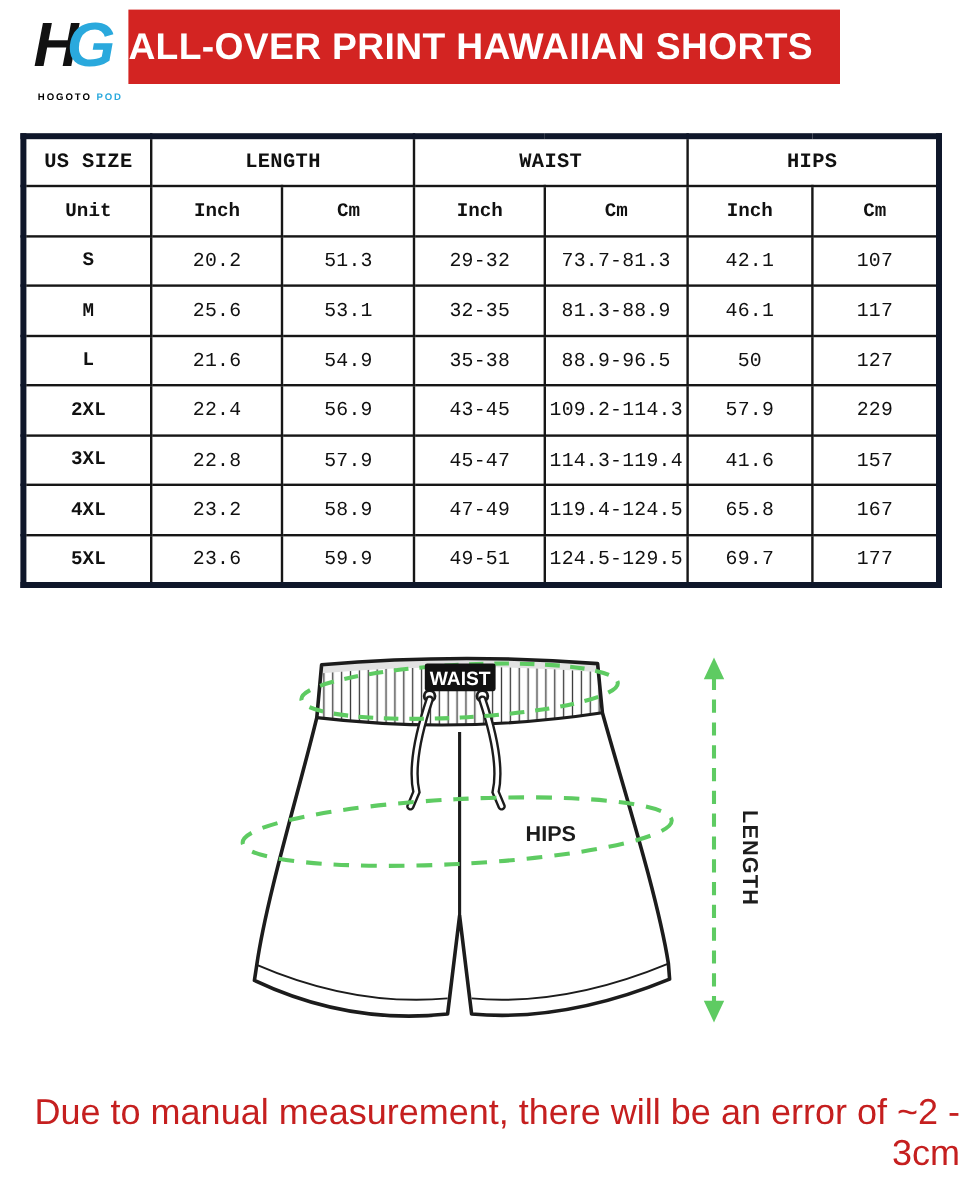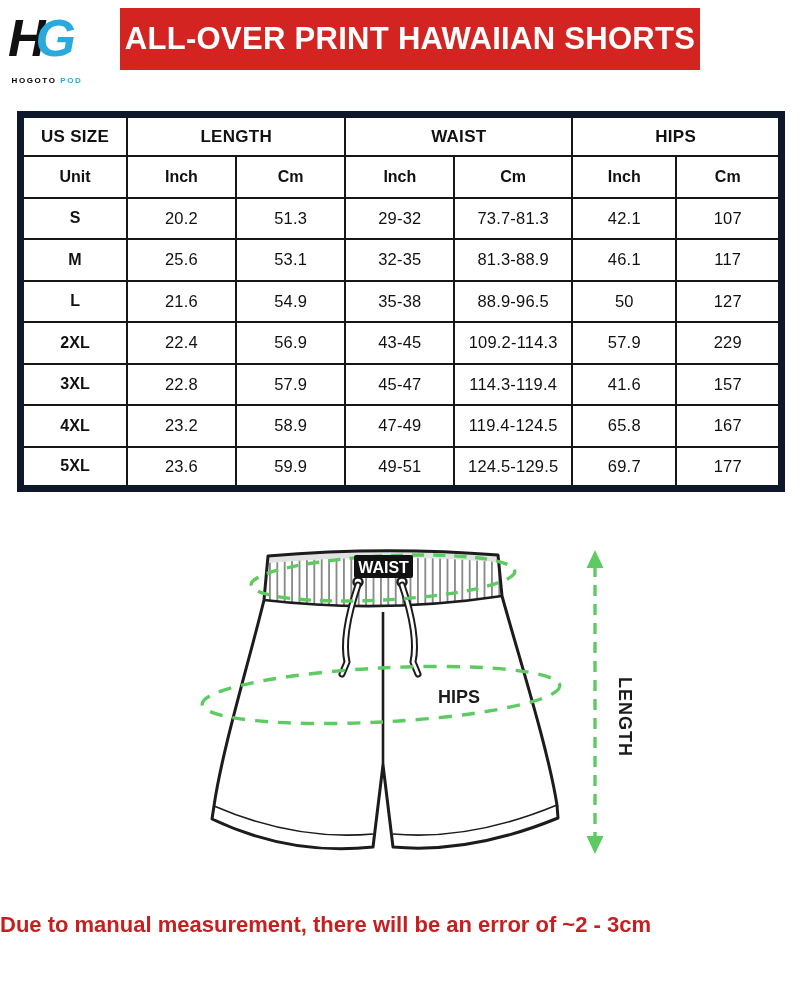--- a/index.html
+++ b/index.html
@@ -1,42 +1,42 @@
 <!DOCTYPE html>
 <html><head>
 <meta charset="utf-8">
 <style>
   * { margin:0; padding:0; box-sizing:border-box; }
   html,body { width:800px; background:#ffffff; font-family:"Liberation Sans", sans-serif; }
   .page { width:800px; height:1002px; background:#fff; overflow:hidden; }
 
   
   .header { display:flex; align-items:flex-start; padding-top:8px; }
-  .logo { width:120px; padding-left:8px; padding-top:4px; }
+  .logo { width:107px; padding-left:28px; padding-top:4px; }
   .logo-mark { font-weight:bold; font-style:italic; font-size:52px; line-height:52px; letter-spacing:-10px; white-space:nowrap; }
   .logo-h { color:#111; }
   .logo-g { color:#2aa9dd; }
   .logo-sub { font-size:8px; font-weight:bold; letter-spacing:1.6px; margin-top:12px; text-align:center; width:78px; white-space:nowrap; }
   .logo-sub .pod { color:#2aa9dd; }
-  .banner { flex:1; margin-right:100px; height:62px; display:flex; align-items:center; justify-content:center; }
+  .banner { flex:1; margin-right:100px; height:62px; display:flex; align-items:center; justify-content:flex-start; }
   .banner-title { color:#fff; font-size:31px; font-weight:bold; letter-spacing:0.3px; white-space:nowrap; }
 
   
-  table.size { border-collapse:collapse; width:768px; margin:26px auto 0 17px; table-layout:fixed; border:7px solid #0f172a; }
+  table.size { border-collapse:collapse; width:768px; margin:26px auto 0 17px; table-layout:fixed; border:5px solid #0f172a;font-family:Liberation Mono, monospace; }
   table.size td, table.size th { border:2px solid #161616; text-align:center; vertical-align:middle; height:41.5px; color:#111; }
   th.group { font-size:17px; font-weight:bold; letter-spacing:0.3px; }
   td.unit { font-size:16px; font-weight:bold; }
   td.sizecell { font-size:16px; font-weight:bold; }
   td.val { font-size:16.5px; font-weight:normal; letter-spacing:0.2px; }
 
   
   .diagram-wrap { width:470px; margin:30px auto 0 auto; }
 
   
-  .footer-note { margin-top:26px; text-align:left; font-size:22px; font-weight:bold; }
+  .footer-note { margin-top:26px; text-align:right; font-size:30px; font-weight:normal; }
 </style>
 </head>
 <body>
 
 <div class="page">
 
   <div class="header">
     <div class="logo">
       <div class="logo-mark"><span class="logo-h">H</span><span class="logo-g">G</span></div>
       <div class="logo-sub"><span>HOGOTO</span> <span class="pod">POD</span></div>

